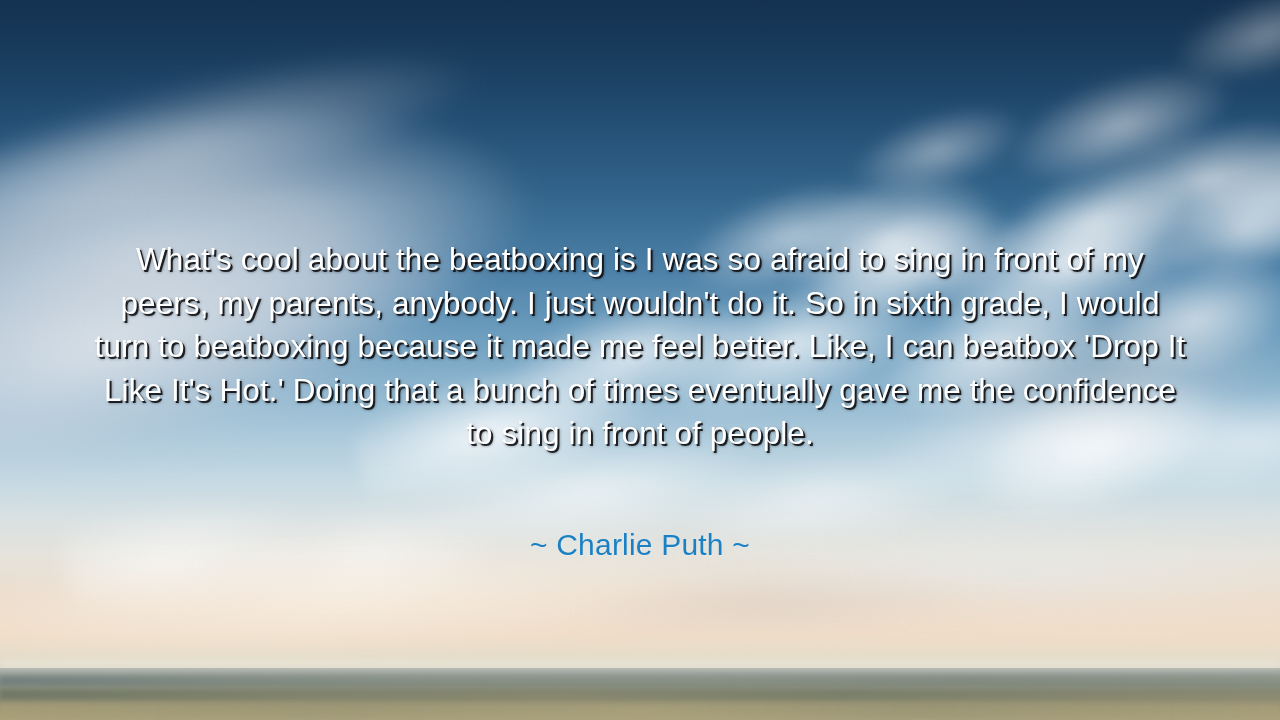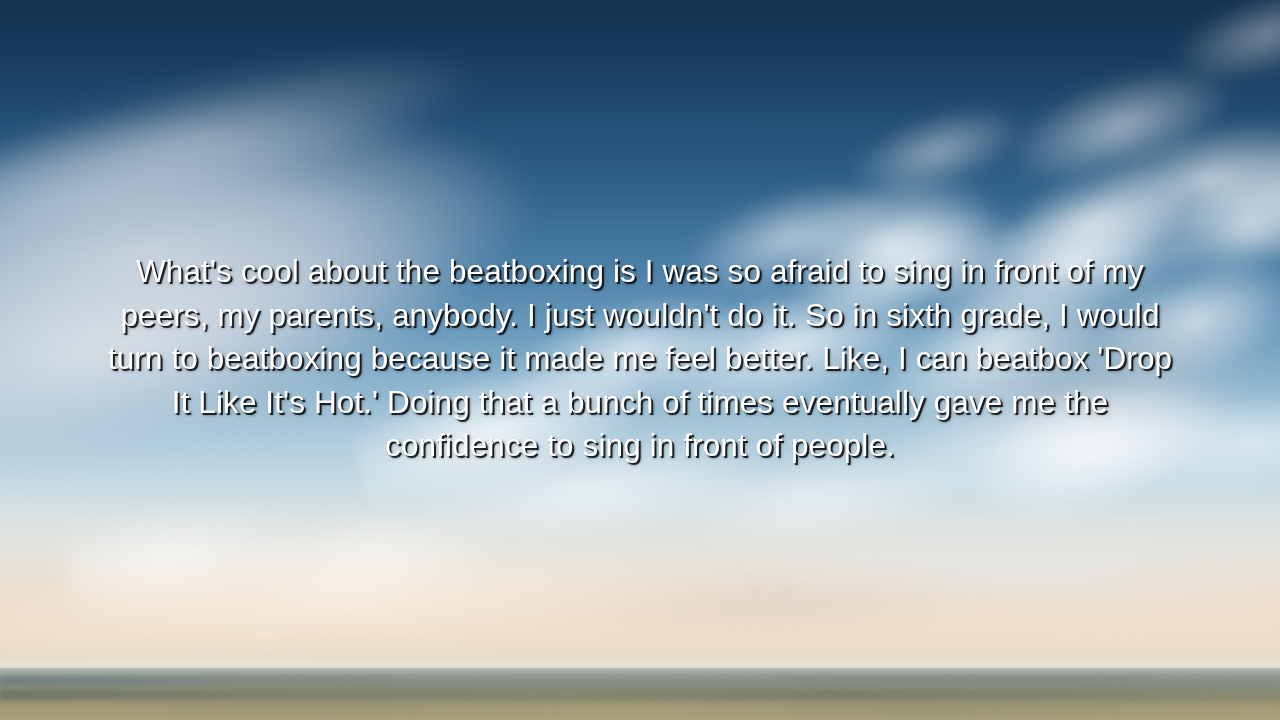--- a/index.html
+++ b/index.html
@@ -257,21 +257,21 @@
   .quote-block {
     position: absolute;
     left: 50%;
     transform: translateX(-50%);
     top: 238px;
     width: 1100px;
     text-align: center;
   }
 
   .quote-text {
-    margin: 12px;
+    margin: 0;
     color: #ffffff;
     font-family: "Liberation Sans", sans-serif;
     font-size: 31.5px;
     font-weight: 400;
     line-height: 43.5px;
     letter-spacing: 0.1px;
     text-shadow:
        2px 2px 0 rgba(20,22,26,0.92),
        2px 2px 3px rgba(15,18,22,0.55);
     white-space: pre-line;
@@ -321,15 +321,16 @@
   <div class="land"></div>
   <div class="land-streak-a"></div>
   <div class="land-streak-b"></div>
   <div class="land-streak-c"></div>
 
   <div class="content">
     <div class="quote-block">
       <p class="quote-text">What's cool about the beatboxing is I was so afraid to sing in front of my peers, my parents, anybody. I just wouldn't do it. So in sixth grade, I would turn to beatboxing because it made me feel better. Like, I can beatbox 'Drop It Like It's Hot.' Doing that a bunch of times eventually gave me the confidence to sing in front of people.</p>
     </div>
 
+    <p class="attribution">~ Charlie Puth ~</p>
   </div>
 
 </div>
 
 </body></html>

